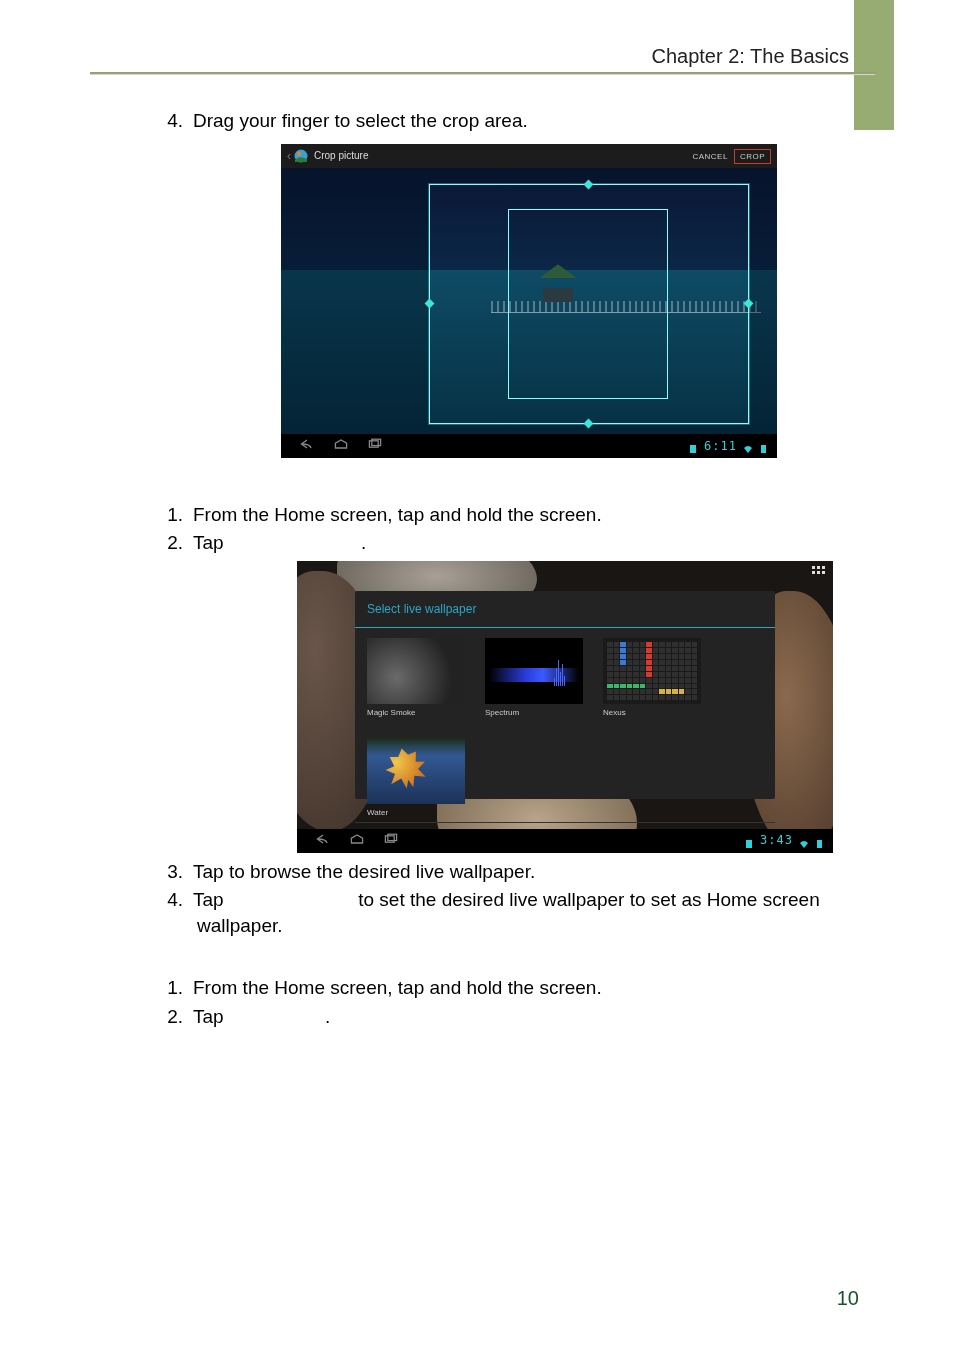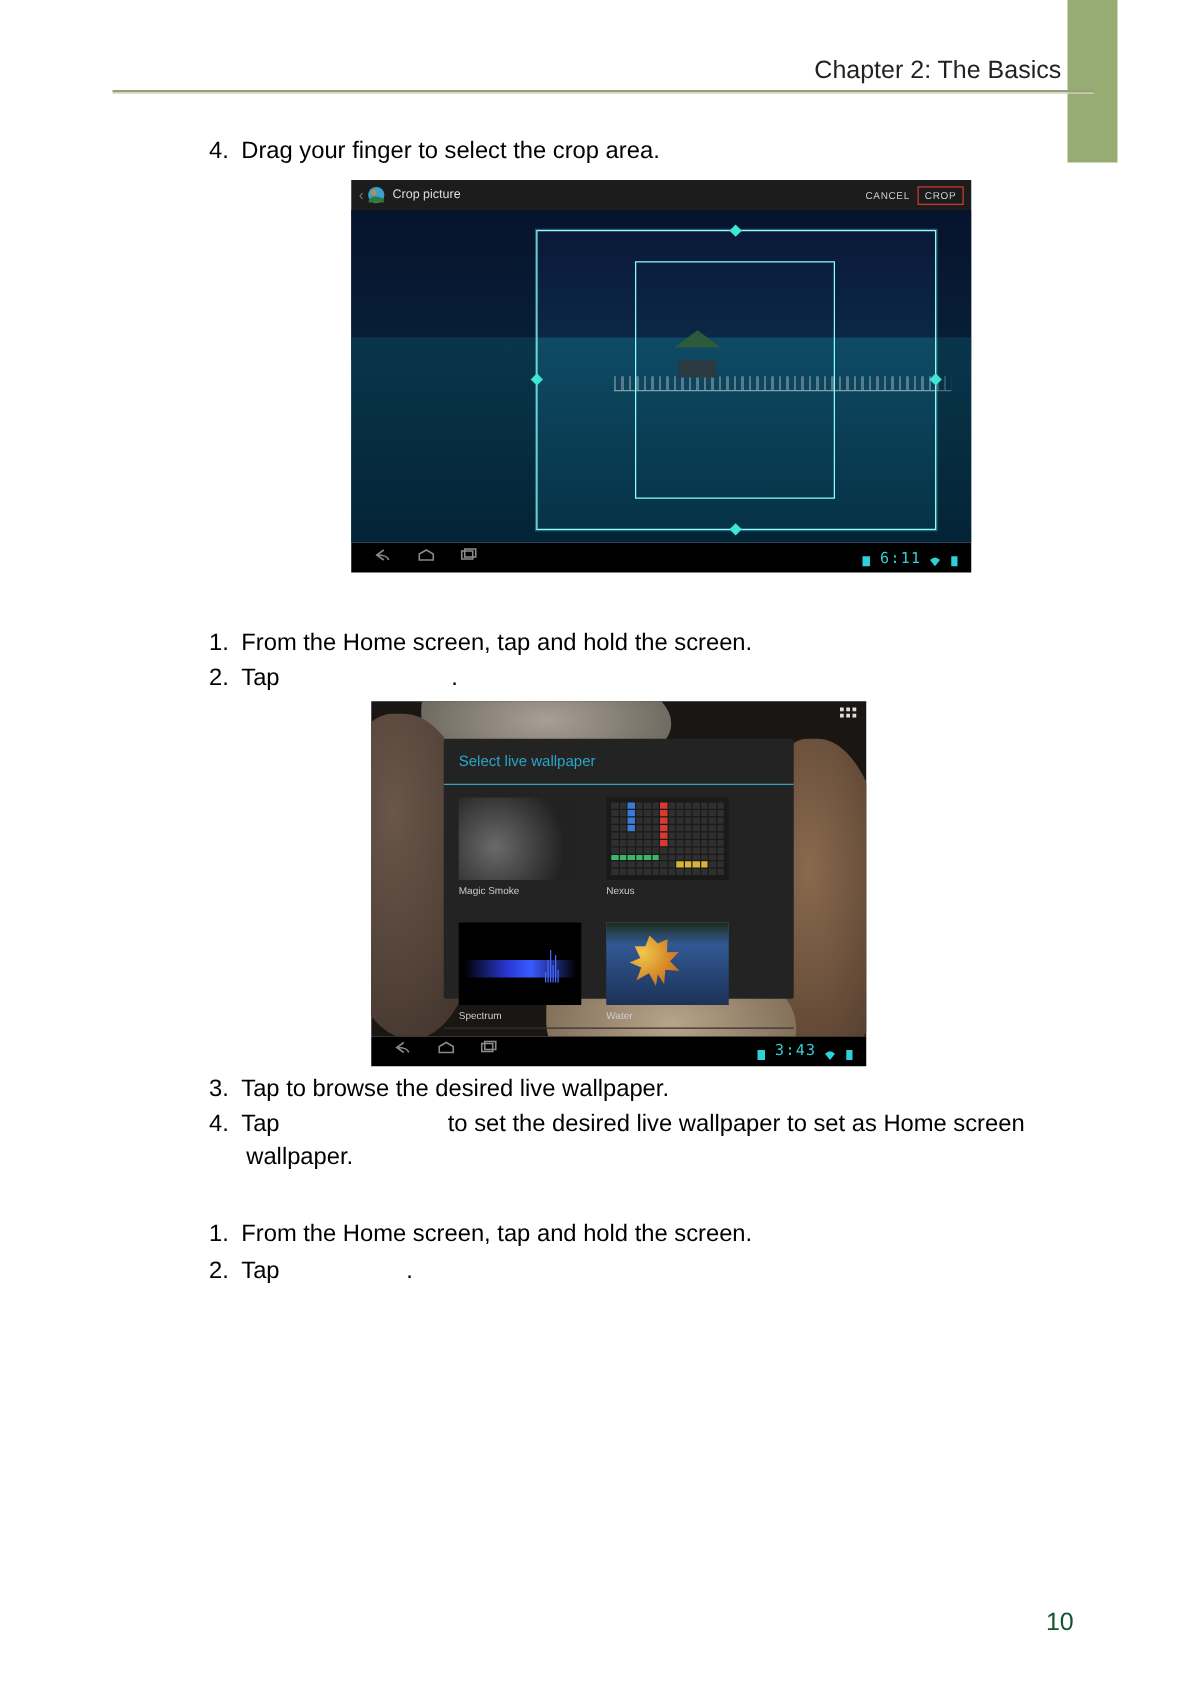--- a/index.html
+++ b/index.html
@@ -44,21 +44,21 @@
 
   .navbar { height: 24px; background: #000; display: flex; align-items: center; padding: 0 8px; font-size: 10px; }
   .nav-icons { display: flex; gap: 18px; align-items: center; margin-left: 10px; }
   .nav-icons svg { width: 16px; height: 12px; stroke: #888; fill: none; stroke-width: 1.6; }
   .nav-spacer { flex: 1; }
   .nav-right { display: flex; align-items: flex-end; gap: 6px; font-family: monospace; font-size: 12px; letter-spacing: 1px; }
   .nav-right.cyan { color: #2fd0d8; }
   .nav-right svg { width: 10px; height: 10px; }
 
   
-  .shot2 { width: 396px; height: 292px; margin-left: 134px; margin-top: 4px; }
+  .shot2 { width: 536px; height: 292px; margin-left: 134px; margin-top: 4px; }
   .s2-bg { position: relative; height: 268px; background: #1a1614; overflow: hidden; }
   .rock { position: absolute; border-radius: 40% 55% 48% 52%; }
   .rock.a { left: -30px; top: 10px; width: 120px; height: 260px; background: radial-gradient(ellipse at 40% 30%, #6a564a, #3c2f27); }
   .rock.b { right: -20px; top: 30px; width: 110px; height: 260px; background: radial-gradient(ellipse at 40% 40%, #8a6a4e, #4a3528); }
   .rock.c { left: 140px; bottom: -50px; width: 200px; height: 120px; background: radial-gradient(ellipse, #b8a48a, #6e5c46); }
   .rock.d { left: 40px; top: -30px; width: 200px; height: 90px; background: radial-gradient(ellipse, #a8a096, #5a544a); }
   .apps-icon { position: absolute; right: 7px; top: 5px; width: 14px; height: 14px; display: grid; grid-template-columns: repeat(3,3px); grid-template-rows: repeat(2,3px); gap: 2px; }
   .apps-icon span { background: #ddd; }
   .dialog { position: absolute; left: 58px; top: 30px; right: 58px; bottom: 30px; background: #232323; border-radius: 2px; display: flex; flex-direction: column; }
   .dialog-title { color: #2aa6c6; font-size: 12px; padding: 10px 12px; border-bottom: 1px solid #3aa0bd; }
@@ -184,182 +184,182 @@
             <span></span>
           </div>
       <div class="dialog">
         <div class="dialog-title">Select live wallpaper</div>
         <div class="wp-grid">
           <div class="wp-item">
             <div class="wp-thumb thumb-smoke"></div>
             <div class="wp-label">Magic Smoke</div>
           </div>
           <div class="wp-item">
-            <div class="wp-thumb thumb-nexus">
-              <div class="nexus-grid">
-
-                <span></span>
-                    <span></span>
-                    <span class="b"></span>
-                    <span></span>
-                    <span></span>
-                    <span></span>
-                    <span class="r"></span>
-                    <span></span>
-                    <span></span>
-                    <span></span>
-                    <span></span>
-                    <span></span>
-                    <span></span>
-                    <span></span>
-                <span></span>
-                    <span></span>
-                    <span class="b"></span>
-                    <span></span>
-                    <span></span>
-                    <span></span>
-                    <span class="r"></span>
-                    <span></span>
-                    <span></span>
-                    <span></span>
-                    <span></span>
-                    <span></span>
-                    <span></span>
-                    <span></span>
-                <span></span>
-                    <span></span>
-                    <span class="b"></span>
-                    <span></span>
-                    <span></span>
-                    <span></span>
-                    <span class="r"></span>
-                    <span></span>
-                    <span></span>
-                    <span></span>
-                    <span></span>
-                    <span></span>
-                    <span></span>
-                    <span></span>
-                <span></span>
-                    <span></span>
-                    <span class="b"></span>
-                    <span></span>
-                    <span></span>
-                    <span></span>
-                    <span class="r"></span>
-                    <span></span>
-                    <span></span>
-                    <span></span>
-                    <span></span>
-                    <span></span>
-                    <span></span>
-                    <span></span>
-                <span></span>
-                    <span></span>
-                    <span></span>
-                    <span></span>
-                    <span></span>
-                    <span></span>
-                    <span class="r"></span>
-                    <span></span>
-                    <span></span>
-                    <span></span>
-                    <span></span>
-                    <span></span>
-                    <span></span>
-                    <span></span>
-                <span></span>
-                    <span></span>
-                    <span></span>
-                    <span></span>
-                    <span></span>
-                    <span></span>
-                    <span class="r"></span>
-                    <span></span>
-                    <span></span>
-                    <span></span>
-                    <span></span>
-                    <span></span>
-                    <span></span>
-                    <span></span>
-                <span></span>
-                    <span></span>
-                    <span></span>
-                    <span></span>
-                    <span></span>
-                    <span></span>
-                    <span></span>
-                    <span></span>
-                    <span></span>
-                    <span></span>
-                    <span></span>
-                    <span></span>
-                    <span></span>
-                    <span></span>
-                <span class="g"></span>
-                    <span class="g"></span>
-                    <span class="g"></span>
-                    <span class="g"></span>
-                    <span class="g"></span>
-                    <span class="g"></span>
-                    <span></span>
-                    <span></span>
-                    <span></span>
-                    <span></span>
-                    <span></span>
-                    <span></span>
-                    <span></span>
-                    <span></span>
-                <span></span>
-                    <span></span>
-                    <span></span>
-                    <span></span>
-                    <span></span>
-                    <span></span>
-                    <span></span>
-                    <span></span>
-                    <span class="y"></span>
-                    <span class="y"></span>
-                    <span class="y"></span>
-                    <span class="y"></span>
-                    <span></span>
-                    <span></span>
-                <span></span>
-                    <span></span>
-                    <span></span>
-                    <span></span>
-                    <span></span>
-                    <span></span>
-                    <span></span>
-                    <span></span>
-                    <span></span>
-                    <span></span>
-                    <span></span>
-                    <span></span>
-                    <span></span>
-                    <span></span>
-              </div>
-            </div>
-            <div class="wp-label">Nexus</div>
-          </div>
-          <div class="wp-item">
             <div class="wp-thumb thumb-spectrum">
               <div class="spectrum-wave"></div>
               <div class="spectrum-bars">
                     <span style="height:8px"></span>
                     <span style="height:18px"></span>
                     <span style="height:26px"></span>
                     <span style="height:14px"></span>
                     <span style="height:22px"></span>
                     <span style="height:10px"></span>
                   </div>
             </div>
             <div class="wp-label">Spectrum</div>
           </div>
           <div class="wp-item">
+            <div class="wp-thumb thumb-nexus">
+              <div class="nexus-grid">
+
+                <span></span>
+                    <span></span>
+                    <span class="b"></span>
+                    <span></span>
+                    <span></span>
+                    <span></span>
+                    <span class="r"></span>
+                    <span></span>
+                    <span></span>
+                    <span></span>
+                    <span></span>
+                    <span></span>
+                    <span></span>
+                    <span></span>
+                <span></span>
+                    <span></span>
+                    <span class="b"></span>
+                    <span></span>
+                    <span></span>
+                    <span></span>
+                    <span class="r"></span>
+                    <span></span>
+                    <span></span>
+                    <span></span>
+                    <span></span>
+                    <span></span>
+                    <span></span>
+                    <span></span>
+                <span></span>
+                    <span></span>
+                    <span class="b"></span>
+                    <span></span>
+                    <span></span>
+                    <span></span>
+                    <span class="r"></span>
+                    <span></span>
+                    <span></span>
+                    <span></span>
+                    <span></span>
+                    <span></span>
+                    <span></span>
+                    <span></span>
+                <span></span>
+                    <span></span>
+                    <span class="b"></span>
+                    <span></span>
+                    <span></span>
+                    <span></span>
+                    <span class="r"></span>
+                    <span></span>
+                    <span></span>
+                    <span></span>
+                    <span></span>
+                    <span></span>
+                    <span></span>
+                    <span></span>
+                <span></span>
+                    <span></span>
+                    <span></span>
+                    <span></span>
+                    <span></span>
+                    <span></span>
+                    <span class="r"></span>
+                    <span></span>
+                    <span></span>
+                    <span></span>
+                    <span></span>
+                    <span></span>
+                    <span></span>
+                    <span></span>
+                <span></span>
+                    <span></span>
+                    <span></span>
+                    <span></span>
+                    <span></span>
+                    <span></span>
+                    <span class="r"></span>
+                    <span></span>
+                    <span></span>
+                    <span></span>
+                    <span></span>
+                    <span></span>
+                    <span></span>
+                    <span></span>
+                <span></span>
+                    <span></span>
+                    <span></span>
+                    <span></span>
+                    <span></span>
+                    <span></span>
+                    <span></span>
+                    <span></span>
+                    <span></span>
+                    <span></span>
+                    <span></span>
+                    <span></span>
+                    <span></span>
+                    <span></span>
+                <span class="g"></span>
+                    <span class="g"></span>
+                    <span class="g"></span>
+                    <span class="g"></span>
+                    <span class="g"></span>
+                    <span class="g"></span>
+                    <span></span>
+                    <span></span>
+                    <span></span>
+                    <span></span>
+                    <span></span>
+                    <span></span>
+                    <span></span>
+                    <span></span>
+                <span></span>
+                    <span></span>
+                    <span></span>
+                    <span></span>
+                    <span></span>
+                    <span></span>
+                    <span></span>
+                    <span></span>
+                    <span class="y"></span>
+                    <span class="y"></span>
+                    <span class="y"></span>
+                    <span class="y"></span>
+                    <span></span>
+                    <span></span>
+                <span></span>
+                    <span></span>
+                    <span></span>
+                    <span></span>
+                    <span></span>
+                    <span></span>
+                    <span></span>
+                    <span></span>
+                    <span></span>
+                    <span></span>
+                    <span></span>
+                    <span></span>
+                    <span></span>
+                    <span></span>
+              </div>
+            </div>
+            <div class="wp-label">Nexus</div>
+          </div>
+          <div class="wp-item">
             <div class="wp-thumb thumb-water">
               <div class="branch"></div>
               <div class="leaf"></div>
             </div>
             <div class="wp-label">Water</div>
           </div>
         </div>
         <div style="flex:1"></div>
         <div class="dialog-cancel">Cancel</div>
       </div>

